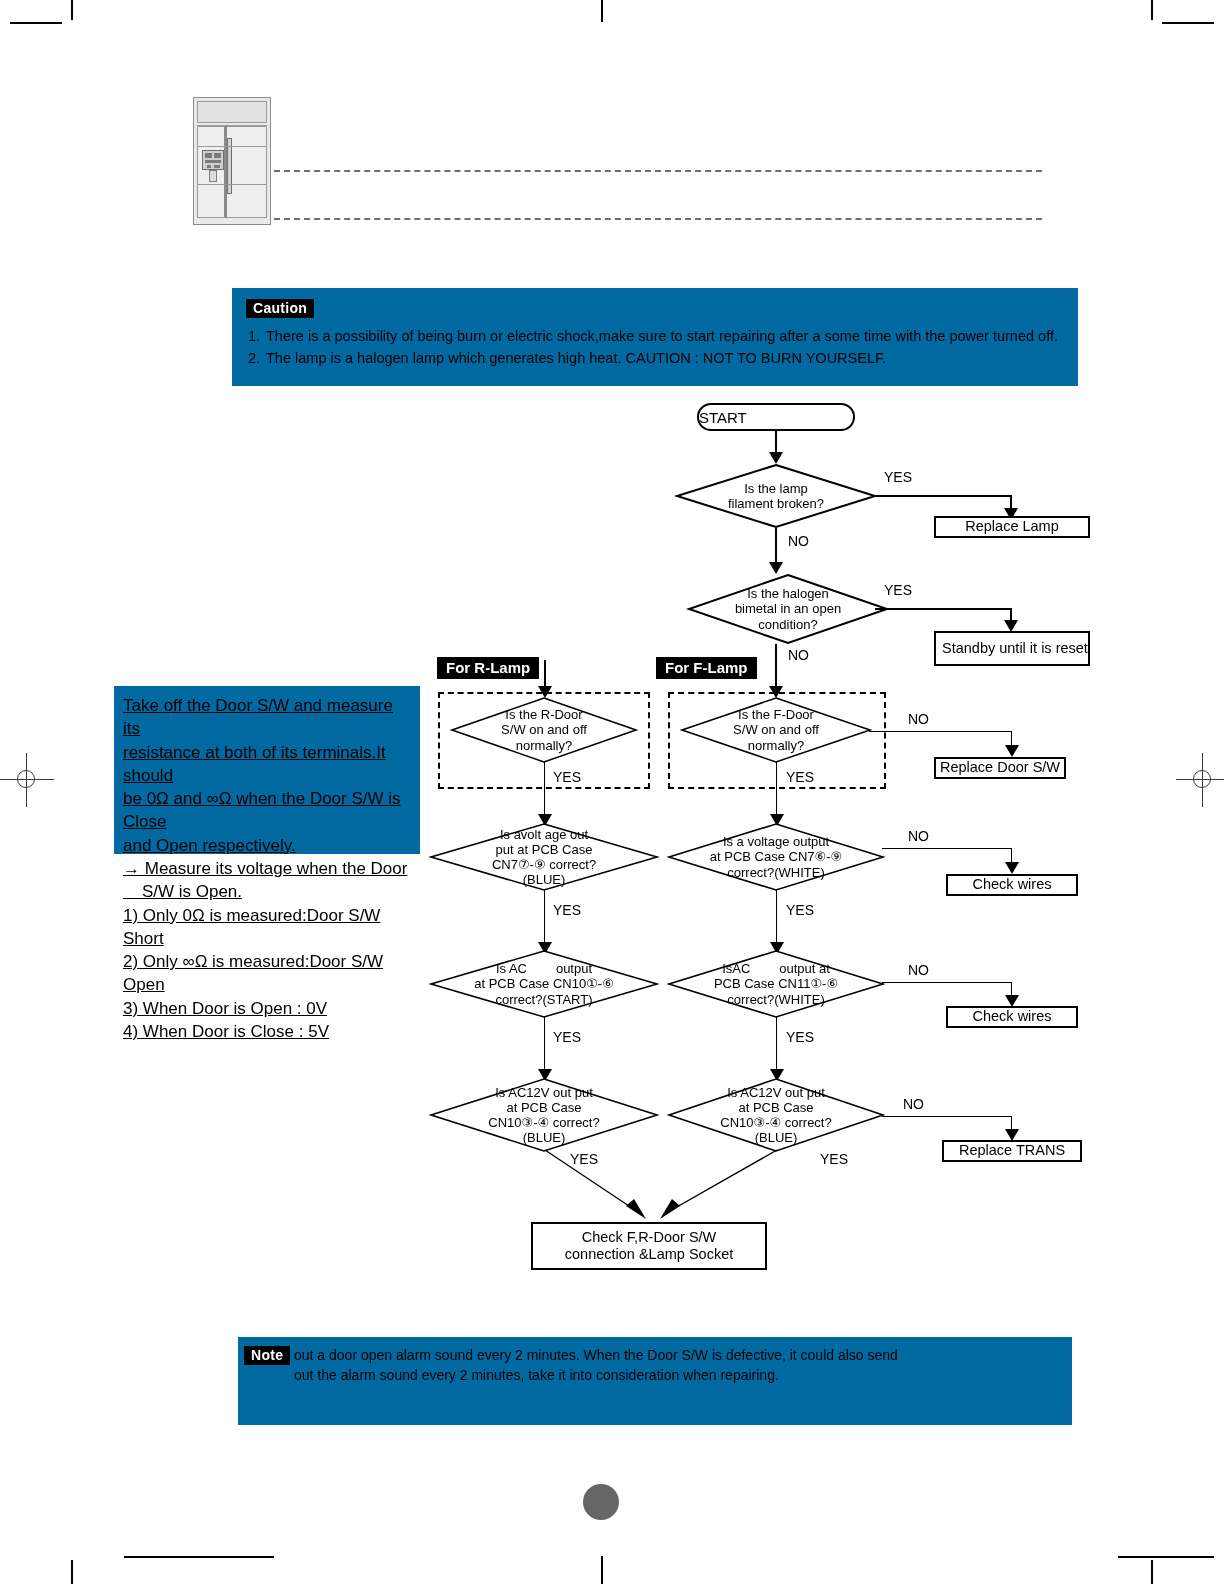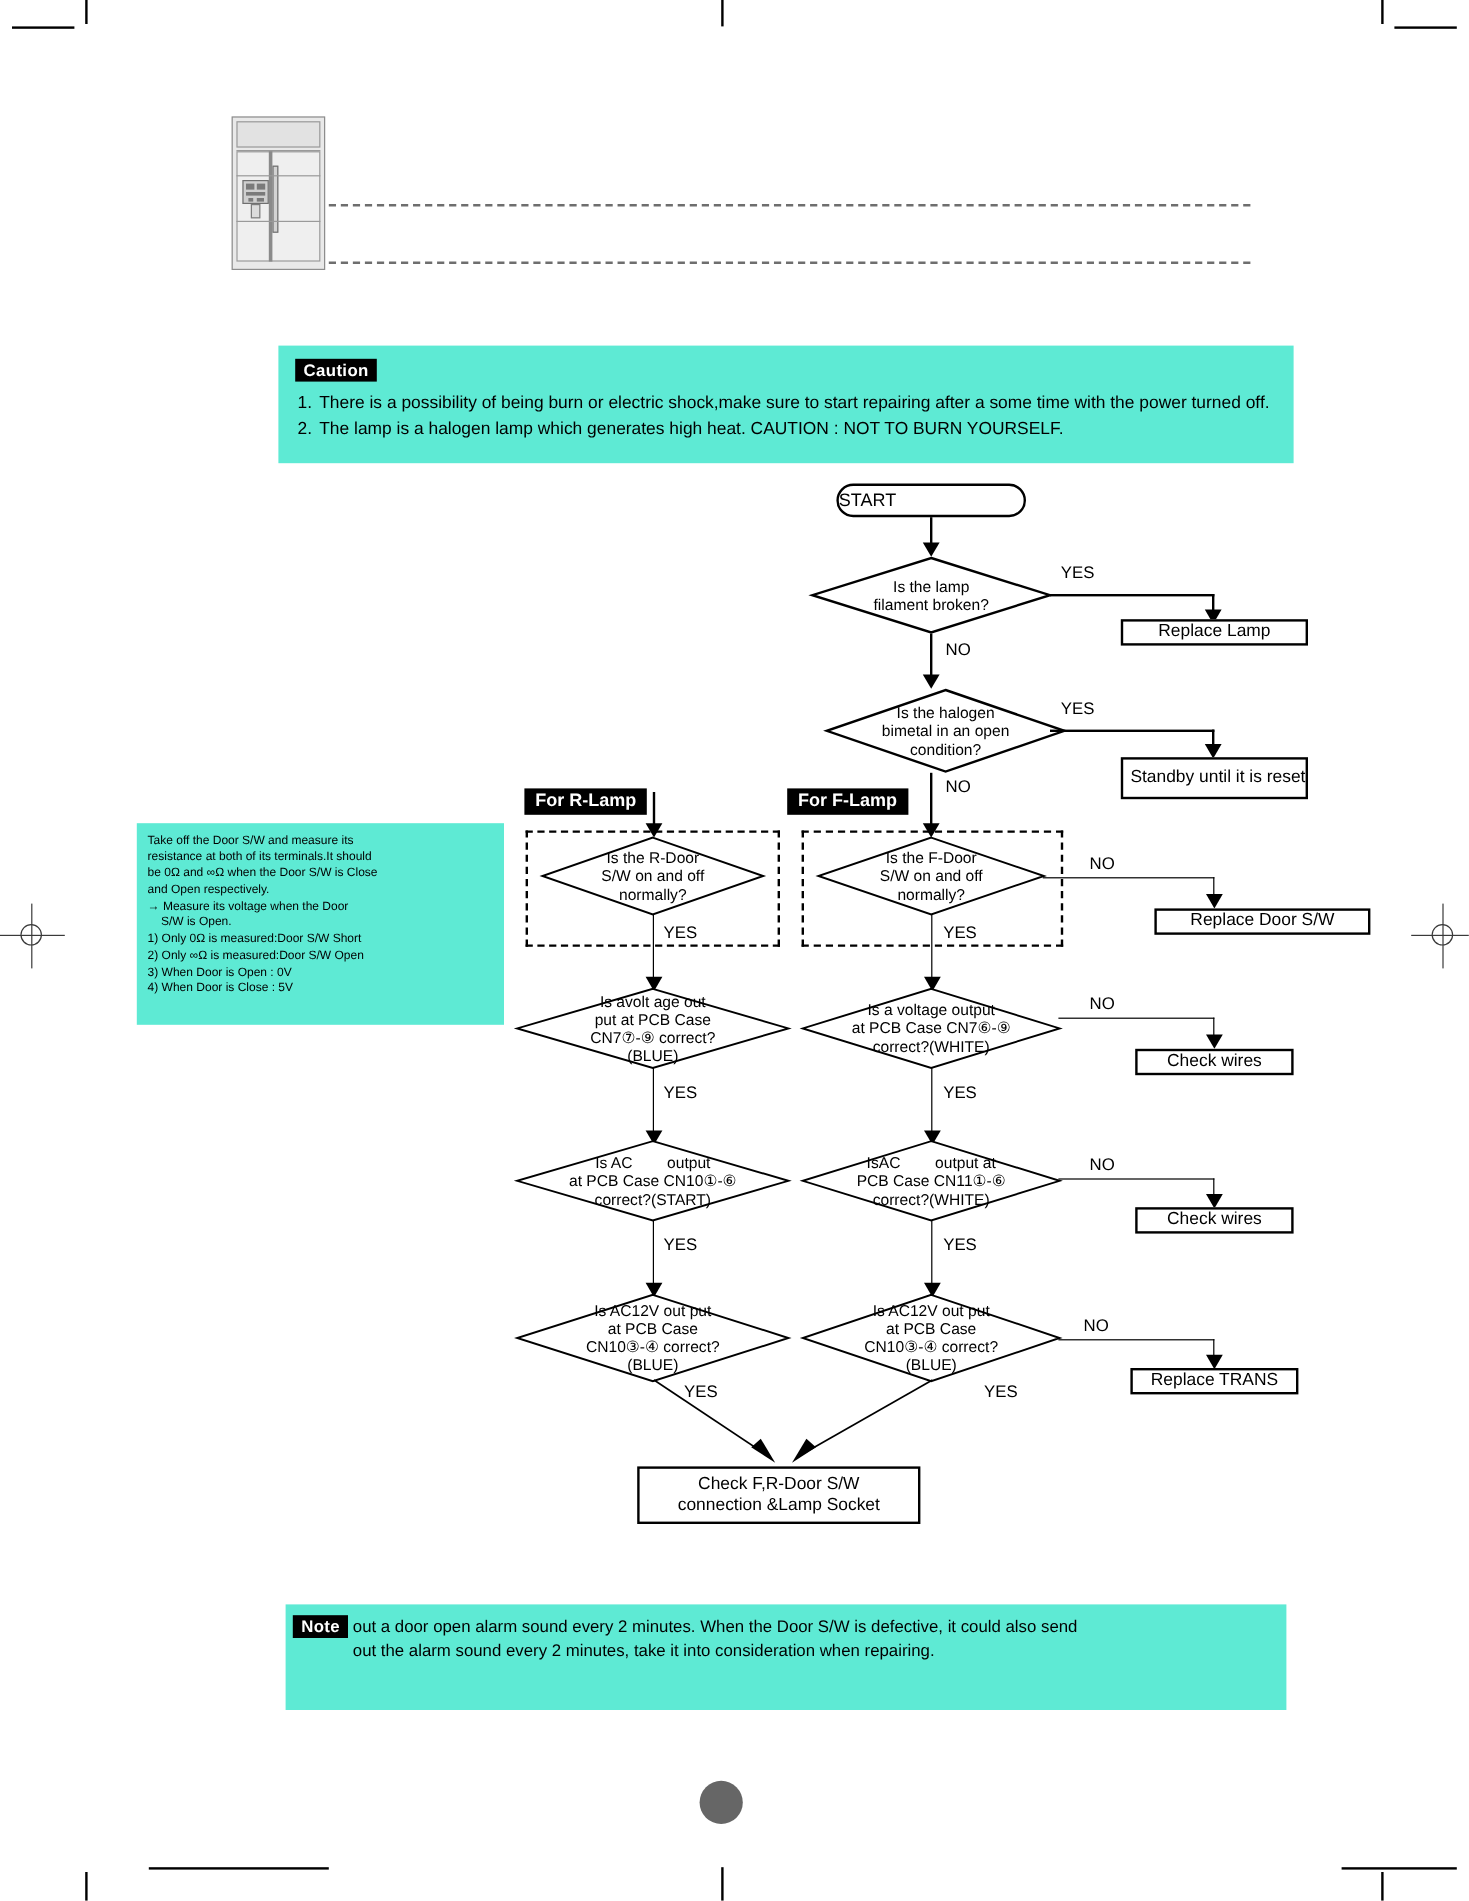--- a/index.html
+++ b/index.html
@@ -31,32 +31,32 @@
   .fridge .disp{position:absolute;left:8px;top:52px;width:22px;height:20px;
      border:1px solid #6f6f6f;background:#cfcfcf;box-sizing:border-box;}
   .fridge .disp i{position:absolute;background:#7a7a7a;}
   .fridge .dispstem{position:absolute;left:15px;top:72px;width:8px;height:12px;
      border:1px solid #7d7d7d;background:#dcdcdc;box-sizing:border-box;}
   .fridge .ln{position:absolute;left:3px;right:3px;height:1px;background:#9a9a9a;}
 
   .leader{position:absolute;height:0;border-top:2px dashed #6e6e6e;}
 
   
-  .panel{position:absolute;background:#5eead4;}
+  .panel{position:absolute;background:#0369a1;}
   .tagbox{display:inline-block;background:#000;color:#fff;
     font-weight:bold;letter-spacing:.3px;padding:1px 7px 2px 7px;}
 
   .caution-body{font-size:14.5px;line-height:1.33;}
   .caution-body .row{display:flex;margin-top:3px;}
   .caution-body .num{width:18px;flex:none;}
   .caution-body .txt{flex:1;}
 
   .note-body{font-size:14px;line-height:1.42;}
 
-  .leftinfo{font-size:10px;line-height:1.37;}
+  .leftinfo{font-size:17px;line-height:1.37;text-decoration:underline;}
 
   
   .term{position:absolute;border:2px solid #000;border-radius:18px;
     display:flex;align-items:center;
     font-size:15px;background:#fff;box-sizing:border-box;}
   .pbox{position:absolute;border:2px solid #000;background:#fff;
     display:flex;align-items:center;justify-content:center;
     font-size:14.5px;box-sizing:border-box;text-align:center;line-height:1.2;}
   .pbox.left-al{justify-content:flex-start;padding-left:6px;text-align:left;}
 
@@ -236,21 +236,21 @@
   <div class="dtxt">
     <div>Is the F-Door</div>
     <div>S/W on and off</div>
     <div>normally?</div>
   </div>
 </div>
 <div class="lbl" style="left:908px;top:711px;">NO</div>
 <div class="thinh" style="left:869px;top:731px;width:143px;"></div>
 <div class="thinv" style="left:1011px;top:731px;height:18px;"></div>
 <div class="arw" style="left:1005px;top:745px;"></div>
-<div class="pbox" style="left:934px;top:757px;width:180px;height:22px;margin-left:28px;">
+<div class="pbox" style="left:934px;top:757px;width:132px;height:22px;">
   <span>Replace Door S/W</span>
 </div>
 <div class="lbl" style="left:786px;top:769px;">YES</div>
 <div class="thinv" style="left:776px;top:762px;height:56px;"></div>
 <div class="arw" style="left:770px;top:814px;"></div>
 
 <div class="dia" style="left:430px;top:823px;width:228px;height:68px;">
   <svg width="228" height="68">
       <polygon points="114,1 227,34 114,67 1,34" fill="#fff" stroke="#000" stroke-width="1.6"></polygon>
     </svg>

